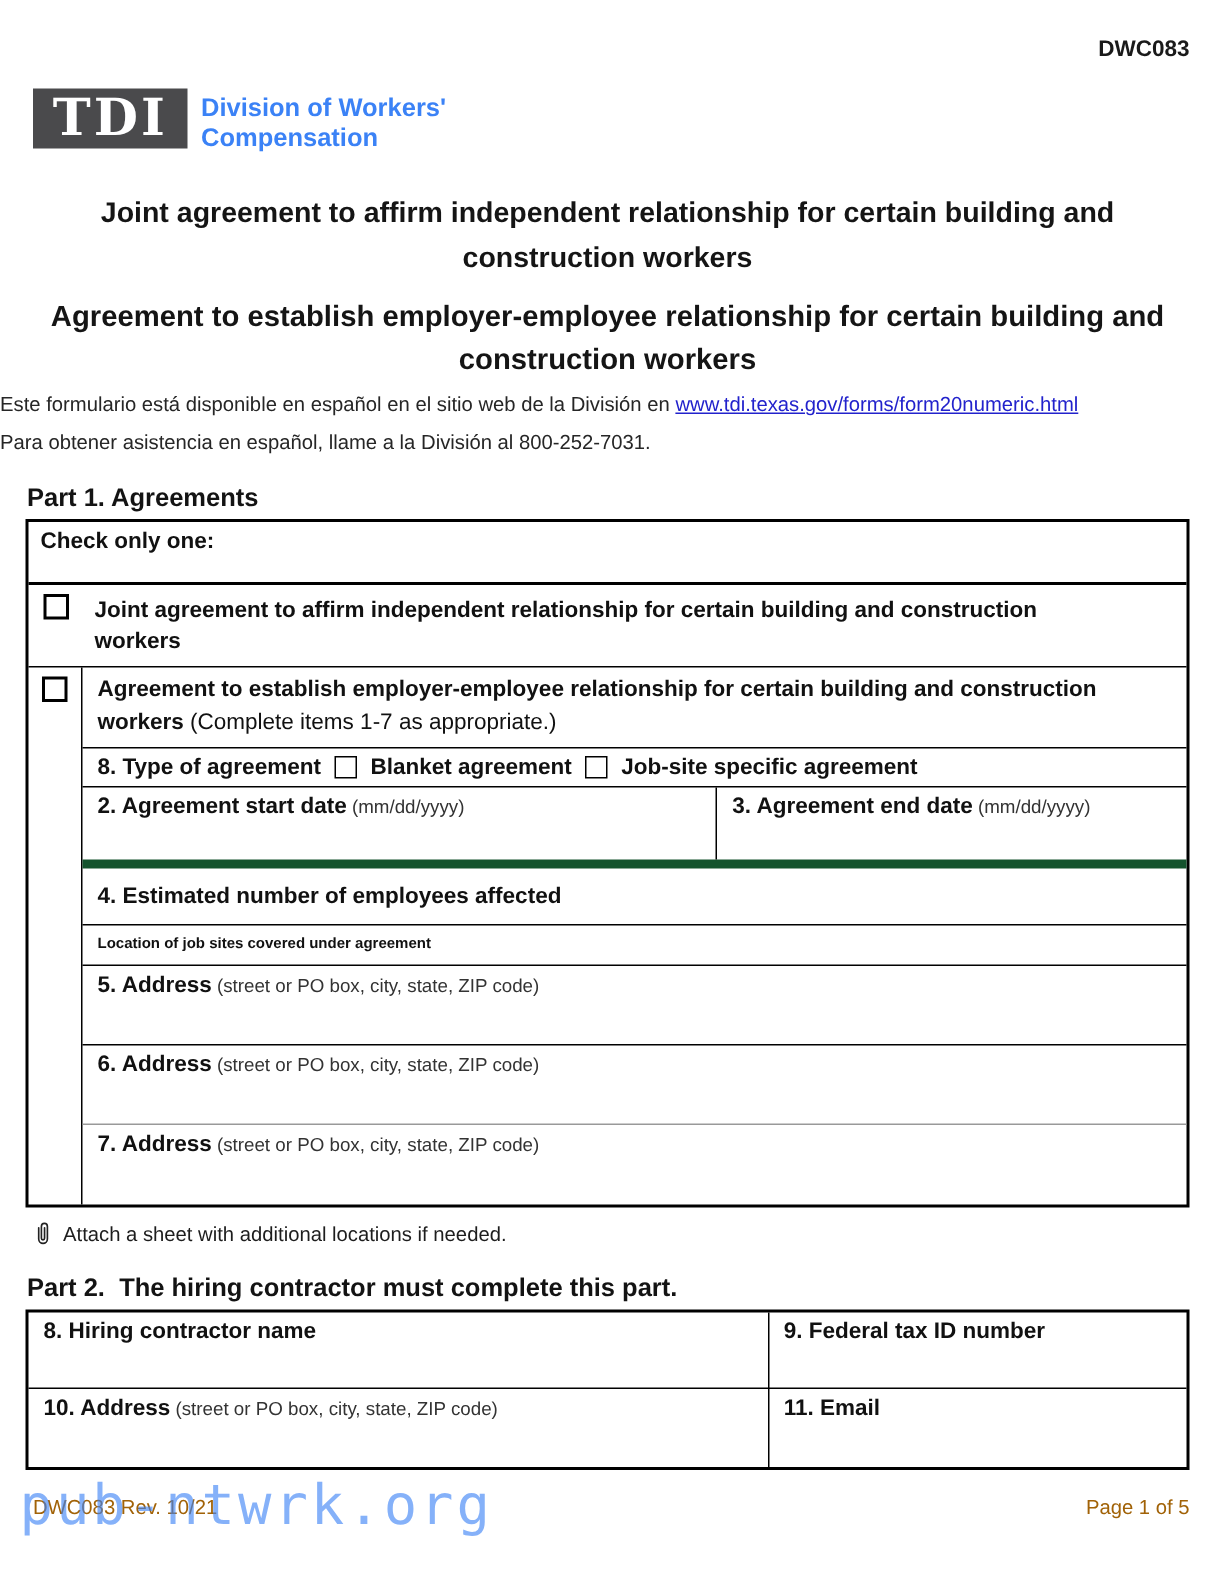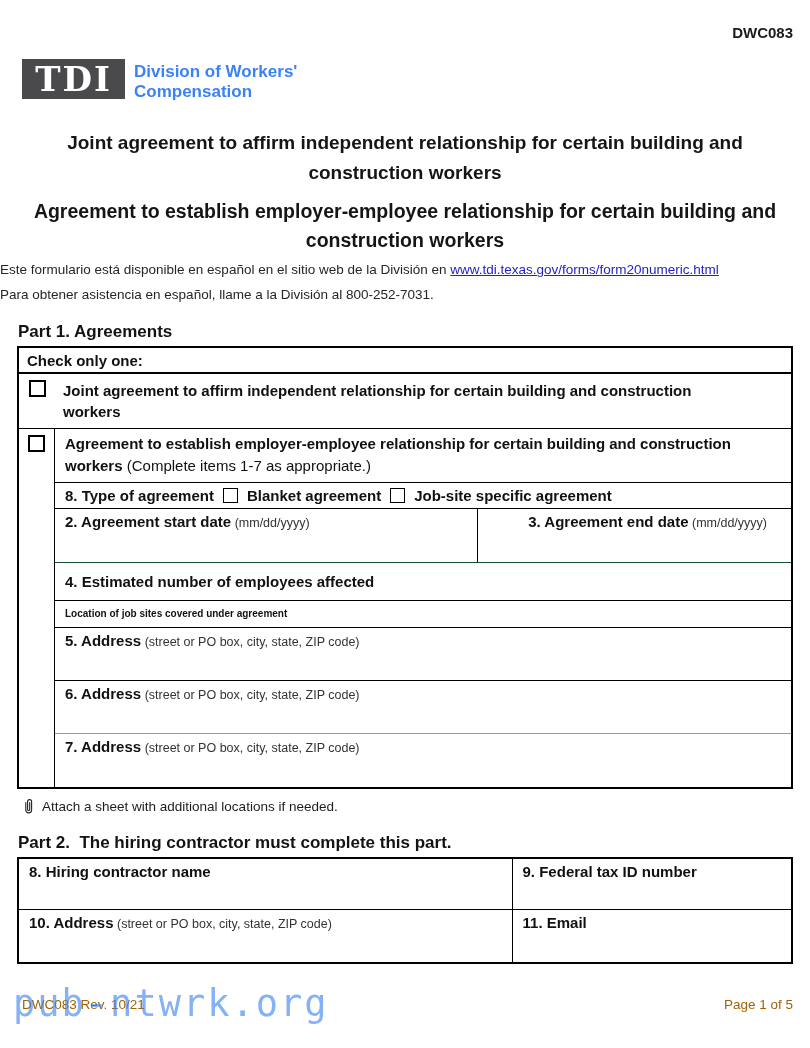--- a/index.html
+++ b/index.html
@@ -20,31 +20,31 @@
   .brand { margin-left:9px; padding-top:3px; font-size:17px; font-weight:bold; line-height:1.18; color:#3b82f6; }
   
   .title1 { margin:26px auto 0; max-width:780px; text-align:center; font-weight:bold; font-size:19px; line-height:1.55; color:#151515; }
   .title2 { margin:10px auto 0; max-width:800px; text-align:center; font-weight:bold; font-size:19.5px; line-height:1.5; color:#151515; }
   .es { text-align:left; font-size:13.5px; line-height:1.45; color:#262626; margin-top:5px; }
   .es a { color:#2222cc; text-decoration:underline; }
   
   .part-heading { margin:17px 0 4px 18px; font-size:17px; font-weight:bold; color:#131313; white-space:pre-wrap; }
   
   .t1 { margin:0 17px; border:2px solid #000; background:#fff; }
-  .t1-check { padding:4px 8px 3px; font-weight:bold; font-size:15px; border-bottom:2px solid #000; }
+  .t1-check { padding:4px 8px 19px; font-weight:bold; font-size:15px; border-bottom:2px solid #000; }
   .row-joint { display:flex; border-bottom:1px solid #000; min-height:49px; padding:6px 8px 5px 10px; }
   .row-joint .txt { margin-left:17px; font-weight:bold; font-size:15px; line-height:1.45; max-width:660px; }
   .row-estab { display:flex; }
   .estab-left { width:36px; flex:0 0 36px; border-right:1px solid #000; padding:6px 0 0 9px; }
   .estab-right { flex:1; display:flex; flex-direction:column; }
   .estab-label { border-bottom:1px solid #000; padding:4px 10px 5px; font-size:15px; line-height:1.45; min-height:43px; }
   .b { font-weight:bold; }
   .hint { font-weight:normal; font-size:12.5px; color:#333; }
   .r-item1 { border-bottom:1px solid #000; height:26px; display:flex; align-items:center; gap:9px; padding:0 10px; font-weight:bold; font-size:15px; }
-  .r-dates { display:flex; border-bottom:1px solid #14532d; height:54px;gap:40px; }
+  .r-dates { display:flex; border-bottom:6px solid #14532d; height:54px; }
   .r-dates .c-start { width:57.5%; border-right:1px solid #000; padding:4px 10px; }
   .r-dates .c-end { flex:1; padding:4px 10px; }
   .r4 { border-bottom:1px solid #000; height:38px; display:flex; align-items:center; padding:0 10px; font-weight:bold; font-size:15px; }
   .r-loc { border-bottom:1px solid #000; height:27px; display:flex; align-items:center; padding:0 10px; font-weight:bold; font-size:10px; }
   .r-addr { border-bottom:1px solid #000; height:53px; padding:4px 10px; }
   .r-addr.gray-divider { border-bottom:1px solid #999; }
   .r-addr.last { border-bottom:none; }
   .cell-label { font-size:15px; }
   .cb { width:17px; height:17px; border:2px solid #000; background:#fff; display:inline-block; flex:0 0 auto; }
   .cb.small { width:15px; height:15px; border:1.5px solid #000; }

